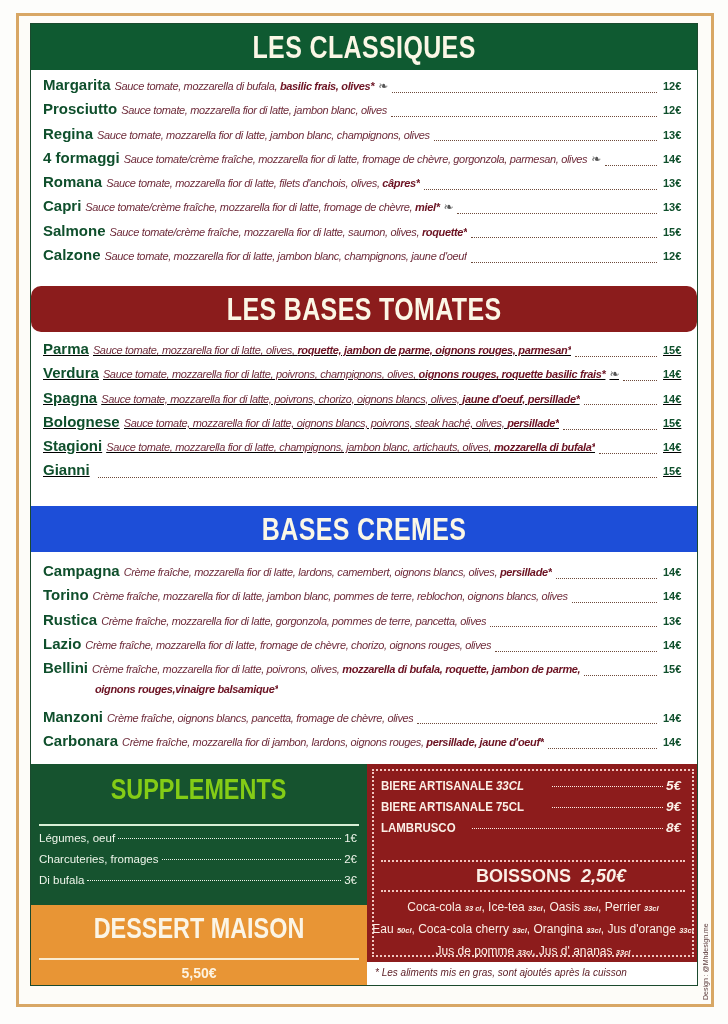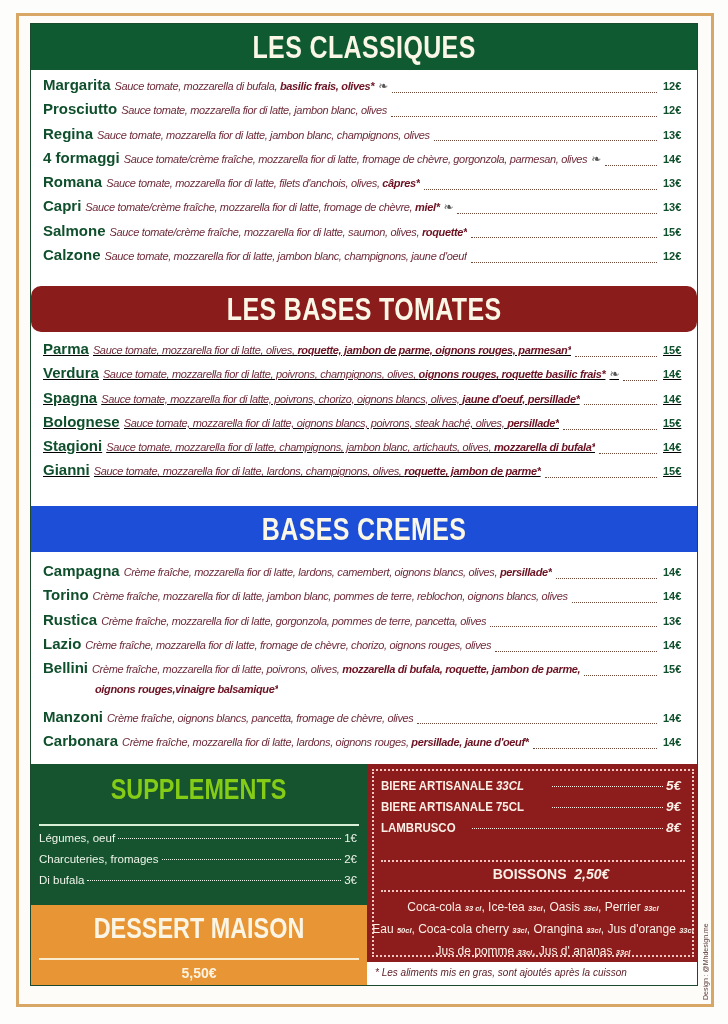--- a/index.html
+++ b/index.html
@@ -70,21 +70,21 @@
   
   .drinks { position: absolute; left: 336px; top: 740px; width: 332px; height: 198px; background: #8d1c1c; }
   .drinks .dotframe { position: absolute; left: 5px; top: 5px; right: 5px; bottom: 5px; border: 2px dotted #f0c6c0; }
   .drinks .beer { position: absolute; left: 14px; right: 18px; top: 14px; }
   .drinks .beer .row { display: flex; align-items: baseline; height: 21px; color: #fbefe6; font-weight: bold; font-size: 13.5px; }
   .drinks .beer .row .lbl span { display: inline-block; transform: scaleX(0.85); transform-origin: left; }
   .drinks .beer .row .lbl i { font-style: italic; }
   .drinks .beer .row .dots { flex: 1; border-bottom: 1.5px dotted #fbefe6; margin: 0 3px; position: relative; top: -3px; }
   .drinks .beer .row .p { font-style: italic; }
   .drinks .sep1 { position: absolute; left: 14px; right: 14px; top: 96px; border-top: 2px dotted #f0c6c0; }
-  .drinks .btitle { position: absolute; left: 0; width: 100%; top: 102px; text-align: center; color: #fbefe6; font-weight: bold; font-size: 14px; padding-left: 36px; }
+  .drinks .btitle { position: absolute; left: 0; width: 100%; top: 102px; text-align: center; color: #fbefe6; font-weight: bold; font-size: 18px; padding-left: 36px; }
   .drinks .btitle i { font-style: italic; }
   .drinks .sep2 { position: absolute; left: 14px; right: 14px; top: 126px; border-top: 2px dotted #f0c6c0; }
   .drinks .list { position: absolute; left: 0; width: 100%; top: 133px; text-align: center; color: #fbefe6; font-size: 12px; line-height: 20px; }
   .drinks .list small { font-size: 7.5px; font-style: italic; font-weight: bold; }
 
   .note { position: absolute; left: 344px; top: 943px; color: #5a1a22; font-style: italic; font-size: 10px; }
 
   .credit {
     position: absolute; left: 702px; top: 1000px; transform: rotate(-90deg); transform-origin: left top;
     font-size: 7px; color: #5a3a3a; white-space: nowrap;
@@ -179,21 +179,20 @@
         <span class="price">15€</span>
       </div>
       <div class="item">
         <span class="name">Stagioni</span>
         <span class="desc"><span>Sauce tomate, mozzarella fior di latte, champignons, jambon blanc, artichauts, olives, </span><b>mozzarella di bufala*</b></span>
         <span class="dots"></span>
         <span class="price">14€</span>
       </div>
       <div class="item">
         <span class="name">Gianni</span>
-        <span class="desc"><span>Sauce tomate, mozzarella fior di latte, lardons, champignons, olives, </span><b>roquette, jambon de parme*</b></span>
         <span class="dots"></span>
         <span class="price">15€</span>
       </div>
     </div>
 
   <div class="band orange" style="top:482px;height:46px;">
     <span>BASES CREMES</span>
   </div>
   <div class="items" id="list-cremes" style="top:538px;">
       <div class="item">
@@ -230,21 +229,21 @@
         <span class="desc">oignons rouges,vinaigre balsamique*</span>
       </div>
       <div class="item">
         <span class="name">Manzoni</span>
         <span class="desc"><span>Crème fraîche, oignons blancs, pancetta, fromage de chèvre, olives</span></span>
         <span class="dots"></span>
         <span class="price">14€</span>
       </div>
       <div class="item">
         <span class="name">Carbonara</span>
-        <span class="desc"><span>Crème fraîche, mozzarella fior di latte, lardons, oignons rouges, </span><b>persillade, jaune d'oeuf*</b></span>
+        <span class="desc"><span>Crème fraîche, mozzarella fior di jambon, lardons, oignons rouges, </span><b>persillade, jaune d'oeuf*</b></span>
         <span class="dots"></span>
         <span class="price">14€</span>
       </div>
     </div>
 
   <div class="supp">
     <div class="title"><span>SUPPLEMENTS</span></div>
     <div class="rule"></div>
     <div class="rows" id="supp-rows">
         <div class="row">

